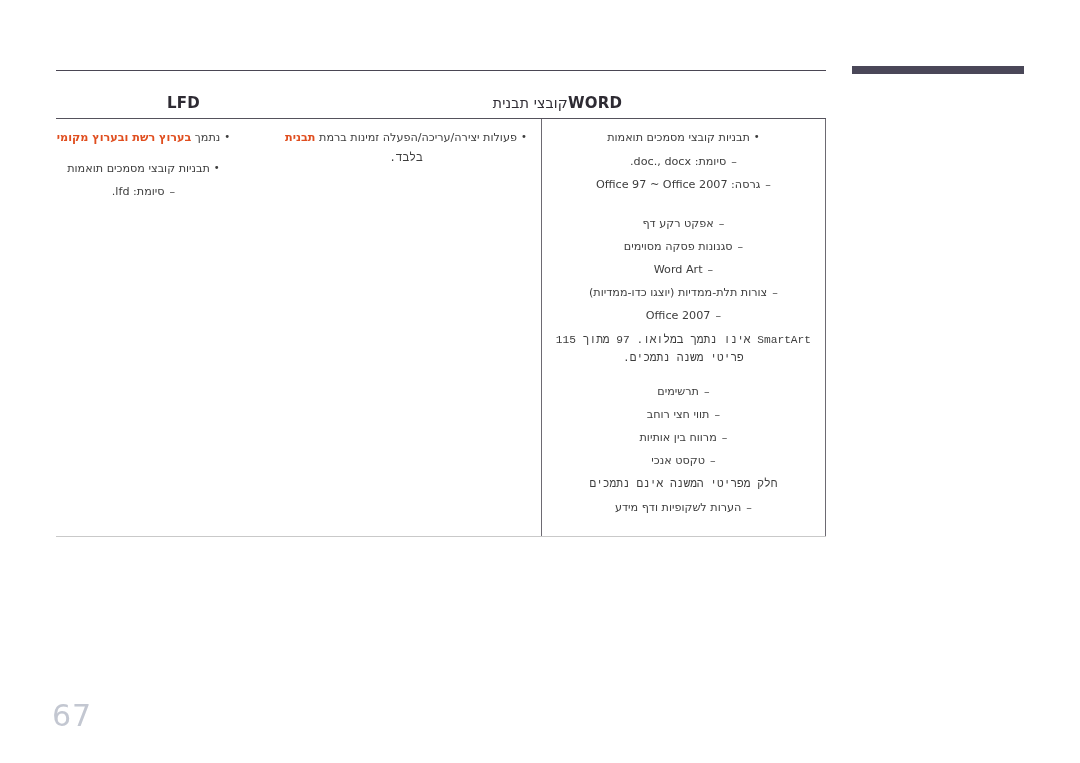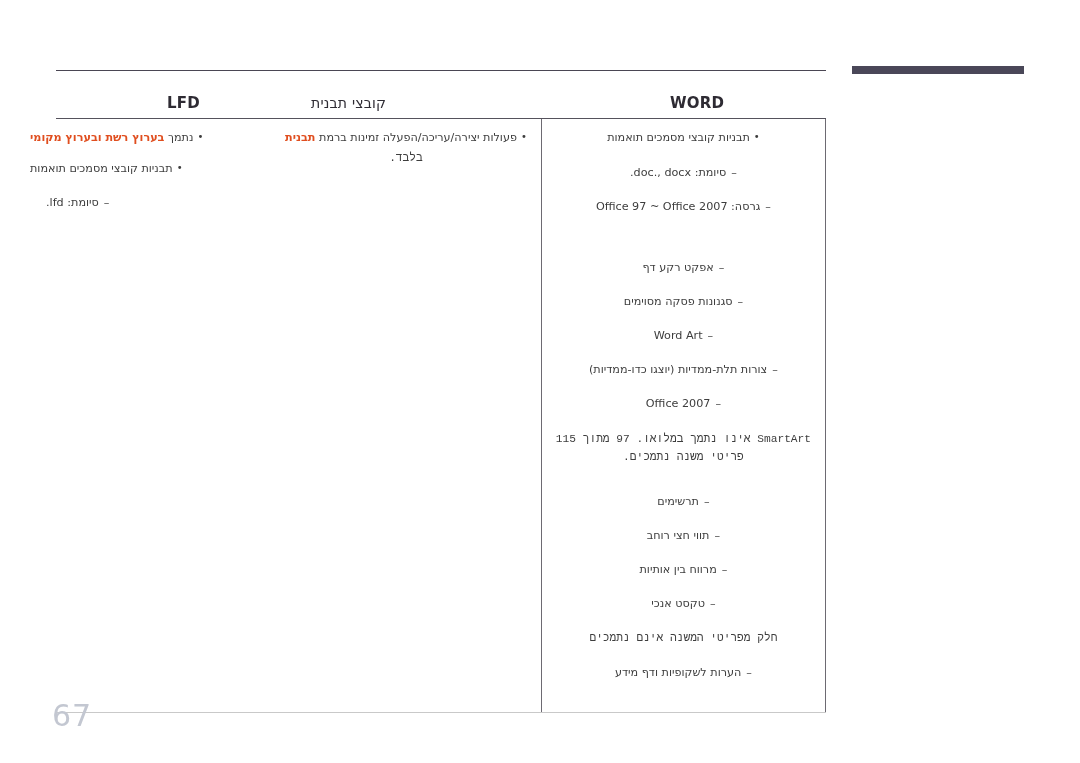--- a/index.html
+++ b/index.html
@@ -50,25 +50,25 @@
   }
   .head-cell {
     font-size: 15px;
     font-weight: bold;
     color: #2e2b33;
     letter-spacing: .2px;
   }
   
   .head-word {
     flex: 0 0 258px;
-    text-align: center;
+    text-align: left;
   }
   .head-mid {
     flex: 0 0 257px;
-    text-align: left;
+    text-align: right;
     font-weight: normal;
     font-size: 14px;
     color: #2e2b33;
   }
   .head-lfd {
     flex: 0 0 255px;
     text-align: center;
   }
 
   .head-under {
@@ -95,42 +95,42 @@
     text-align: center;
     border-inline-start: 1px solid #6d6a72;
   }
   .cell-mid {
     flex: 0 0 257px;
     text-align: center;
     border-inline-start: 1px solid #6d6a72;
   }
   .cell-lfd {
     flex: 0 0 255px;
-    text-align: left;
+    text-align: center;
   }
 
   .bottom-rule {
     width: 770px;
     height: 1px;
     background: #c9c9c9;
   }
 
   
   .bullet-l1 {
     margin: 0 0 1px 0;
     white-space: nowrap;
   }
   .bullet-l1::before {
     content: "•";
     margin-inline-end: 4px;
     font-size: 10px;
     vertical-align: 1px;
   }
   .bullet-l2 {
-    margin: 16px;
+    margin: 5px;
     white-space: nowrap;
   }
   .bullet-l2::before {
     content: "–";
     margin-inline-end: 5px;
     color: #4a4a4a;
   }
   .plain {
     margin: 0;
     white-space: nowrap;

